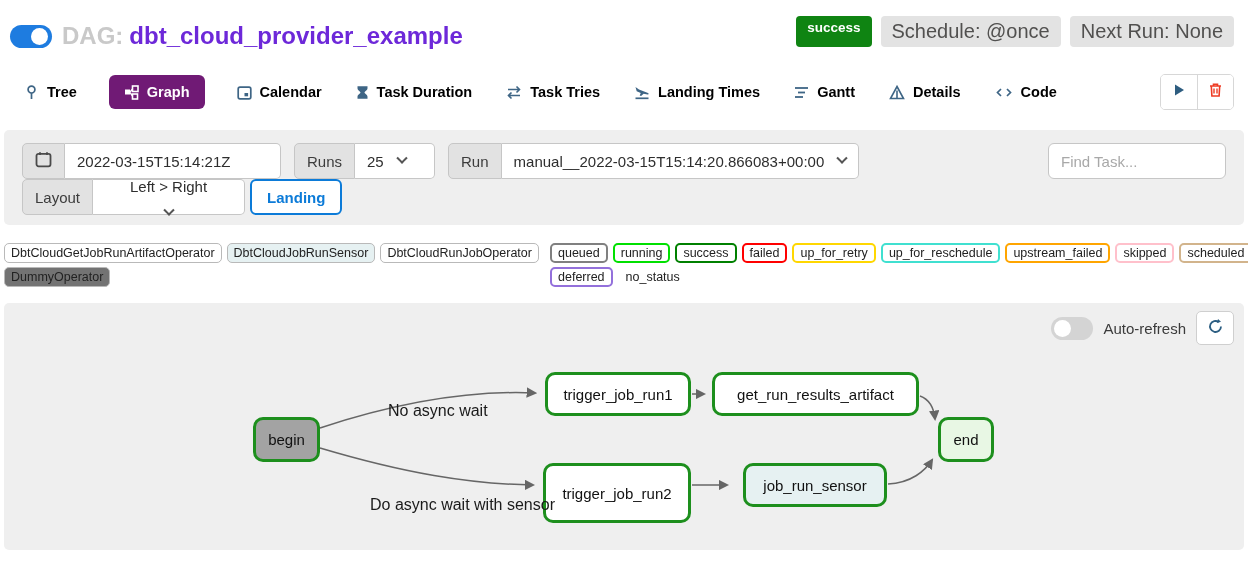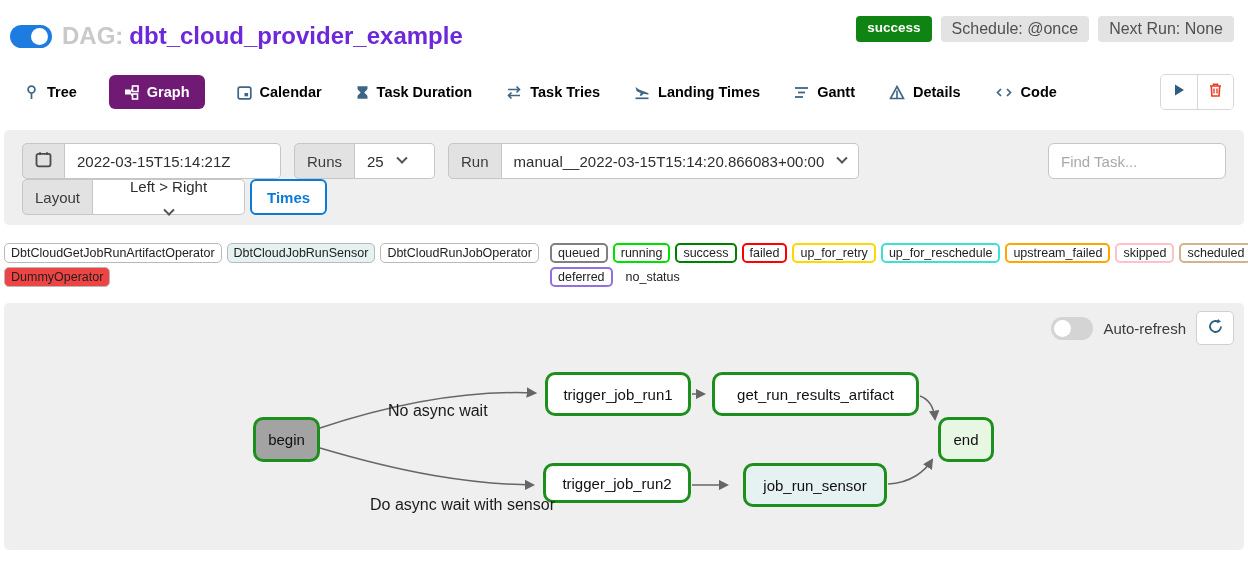--- a/index.html
+++ b/index.html
@@ -12,21 +12,21 @@
   .header { display:flex; align-items:flex-start; padding:14px 14px 0 10px; }
   .title-group { display:flex; align-items:center; gap:10px; margin-top:8px; }
   .toggle { width:42px; height:23px; border-radius:12px; background:#1e7ce0; position:relative; cursor:pointer; flex:0 0 auto; }
   .toggle .knob { position:absolute; top:3px; width:17px; height:17px; border-radius:50%; background:#fff; }
   .toggle.on .knob { right:4px; }
   .toggle.off { background:#d4d4d4; }
   .toggle.off .knob { left:3px; }
   .dag-prefix { font-size:24px; font-weight:600; color:#c9c9c9; }
   .dag-title { font-size:24px; font-weight:700; color:#6d28d9; margin-left:-4px; }
   .header-badges { margin-left:auto; display:flex; gap:9px; margin-top:2px; }
-  .badge { font-size:16px; padding:4px 11px; border-radius:4px; background:#e3e3e3; color:#51504f; white-space:nowrap; }
+  .badge { font-size:20px; padding:4px 11px; border-radius:4px; background:#e3e3e3; color:#51504f; white-space:nowrap; }
   .badge.success { background:#0f8412; color:#fff; font-weight:700; font-size:13.5px; }
   
   .tabbar { display:flex; align-items:center; gap:30px; margin:24px 14px 0 22px; }
   .tab { display:flex; align-items:center; gap:8px; font-size:14.5px; font-weight:600; color:#000000; cursor:pointer; padding:9px 2px; border-radius:6px; white-space:nowrap; }
   .tab svg { display:block; }
   .tab.active { background:#701a75; color:#fff; padding:9px 15px; }
   .btn-group { margin-left:auto; display:flex; border:1px solid #d7d7d7; border-radius:5px; overflow:hidden; background:#fff; }
   .icon-btn { width:36px; height:34px; display:flex; align-items:center; justify-content:center; background:#fff; cursor:pointer; }
   .icon-btn + .icon-btn { border-left:1px solid #d7d7d7; }
   
@@ -44,21 +44,21 @@
   .find-task::placeholder { color:#a8a8a8; }
   .update-btn { margin-left:5px; height:36px; padding:0 15px; background:#fff; border:2px solid #0c7bd8; color:#0c7bd8; font-size:15px; font-weight:600; border-radius:6px; cursor:pointer; font-family:"Liberation Sans",sans-serif; }
   
   .legend { display:flex; margin:18px 4px 0; align-items:flex-start; }
   .legend-col { display:flex; flex-direction:column; gap:4px; }
   .legend-row { display:flex; gap:5px; align-items:center; }
   .op-col { width:546px; flex:0 0 auto; }
   .lbadge { font-size:12.5px; padding:2px 6px; border:1px solid #b9b9b9; border-radius:5px; background:#fff; color:#222; white-space:nowrap; cursor:pointer; }
   .sbadge { border-width:2px; padding:1px 6px; }
   .fill-sensor { background:#e6f1f2; }
-  .fill-dummy { background:#ef4444; }
+  .fill-dummy { background:#737373; }
   .st-queued { border-color:#808080; }
   .st-running { border-color:#00e000; }
   .st-success { border-color:#008000; }
   .st-failed { border-color:#ff0000; }
   .st-up_for_retry { border-color:#ffd700; }
   .st-up_for_reschedule { border-color:#40e0d0; }
   .st-upstream_failed { border-color:#ffa500; }
   .st-skipped { border-color:#ffc0cb; }
   .st-scheduled { border-color:#d2b48c; }
   .st-deferred { border-color:#9370db; }
@@ -66,21 +66,21 @@
   
   .graph-panel { margin:16px 4px 0; background:#efefef; border-radius:5px; position:relative; height:247px; }
   .refresh-row { position:absolute; top:8px; right:10px; display:flex; align-items:center; gap:10px; }
   .auto-label { font-size:15px; color:#3b3b3b; }
   .refresh-btn { width:38px; height:34px; background:#fff; border:1px solid #cfcfcf; border-radius:5px; display:flex; align-items:center; justify-content:center; cursor:pointer; }
   .edges { position:absolute; inset:0; pointer-events:none; }
   .node { position:absolute; border:3px solid #1d8f1d; border-radius:10px; background:#fff; display:flex; align-items:center; justify-content:center; font-size:15px; color:#111; cursor:pointer; white-space:nowrap; }
   .node.n-begin  { left:249px; top:114px; width:67px;  height:45px; background:#a3a3a3; }
   .node.n-tjr1   { left:541px; top:69px;  width:146px; height:44px; }
   .node.n-grra   { left:708px; top:69px;  width:207px; height:44px; }
-  .node.n-tjr2   { left:539px; top:160px; width:148px; height:40px; }
+  .node.n-tjr2   { left:539px; top:160px; width:148px; height:60px; }
   .node.n-jrs    { left:739px; top:160px; width:144px; height:44px; background:#e6f1f2; }
   .node.n-end    { left:934px; top:114px; width:56px;  height:45px; background:#e8f7e4; }
   .edge-label { position:absolute; font-size:16px; color:#1a1a1a; white-space:nowrap; }
   .el-1 { left:384px; top:99px; }
   .el-2 { left:366px; top:193px; }
 </style>
 </head>
 <body>
 
 <div class="header">
@@ -228,21 +228,21 @@
     <input class="find-task" placeholder="Find Task..." style="">
   </div>
   <div class="f-row second">
     <div class="group">
       <div class="addon">Layout</div>
       <div class="tbox selbox" style="width:152px; justify-content:center;flex-direction:column;">
         <span>Left &gt; Right</span>
         <span class="chev"></span>
       </div>
     </div>
-    <button class="update-btn">Times</button>
+    <button class="update-btn">Landing</button>
   </div>
 </div>
 
 <div class="legend">
   <div class="legend-col op-col">
     <div class="legend-row">
       <span class="lbadge">DbtCloudGetJobRunArtifactOperator</span>
       <span class="lbadge fill-sensor">DbtCloudJobRunSensor</span>
       <span class="lbadge">DbtCloudRunJobOperator</span>
     </div>

